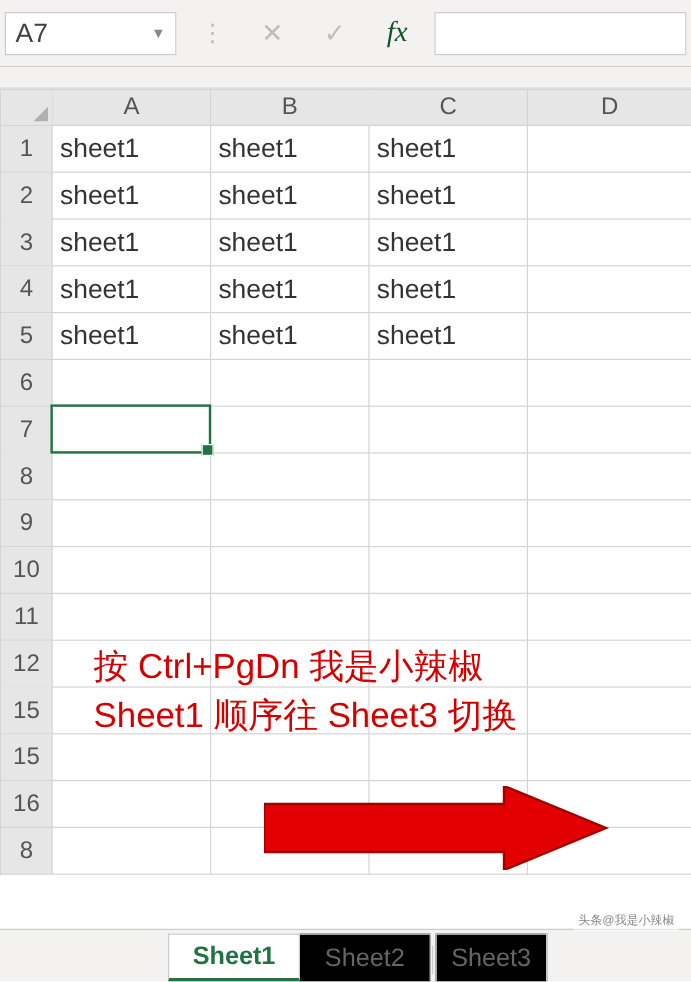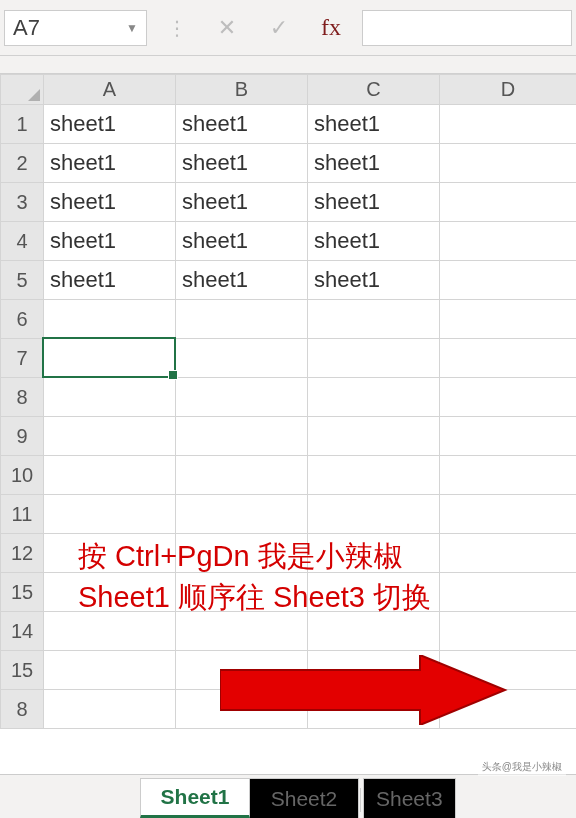--- a/index.html
+++ b/index.html
@@ -56,22 +56,23 @@
     width: 46px;
     height: 36px;
     display: flex;
     align-items: center;
     justify-content: center;
     color: #bdbdbd;
     font-size: 22px;
     cursor: pointer;
   }
   .fx-btn.fx {
+    font-style: italic;
     font-family: "Times New Roman", serif;
-    color: #7f1d1d;
+    color: #14532d;
     font-size: 24px;
   }
   .formula-input {
     flex: 1;
     height: 36px;
     background: #ffffff;
     border: 1px solid #cccccc;
     margin-left: 8px;
   }
 
@@ -343,28 +344,28 @@
           <td class="data-cell"></td>
         </tr>
         <tr class="data-row">
           <td class="row-h">15</td>
           <td class="data-cell"></td>
           <td class="data-cell"></td>
           <td class="data-cell"></td>
           <td class="data-cell"></td>
         </tr>
         <tr class="data-row">
-          <td class="row-h">14</td>
-          <td class="data-cell"></td>
-          <td class="data-cell"></td>
-          <td class="data-cell"></td>
-          <td class="data-cell"></td>
-        </tr>
-        <tr class="data-row">
           <td class="row-h">15</td>
+          <td class="data-cell"></td>
+          <td class="data-cell"></td>
+          <td class="data-cell"></td>
+          <td class="data-cell"></td>
+        </tr>
+        <tr class="data-row">
+          <td class="row-h">16</td>
           <td class="data-cell"></td>
           <td class="data-cell"></td>
           <td class="data-cell"></td>
           <td class="data-cell"></td>
         </tr>
         <tr class="data-row">
           <td class="row-h">8</td>
           <td class="data-cell"></td>
           <td class="data-cell"></td>
           <td class="data-cell"></td>

